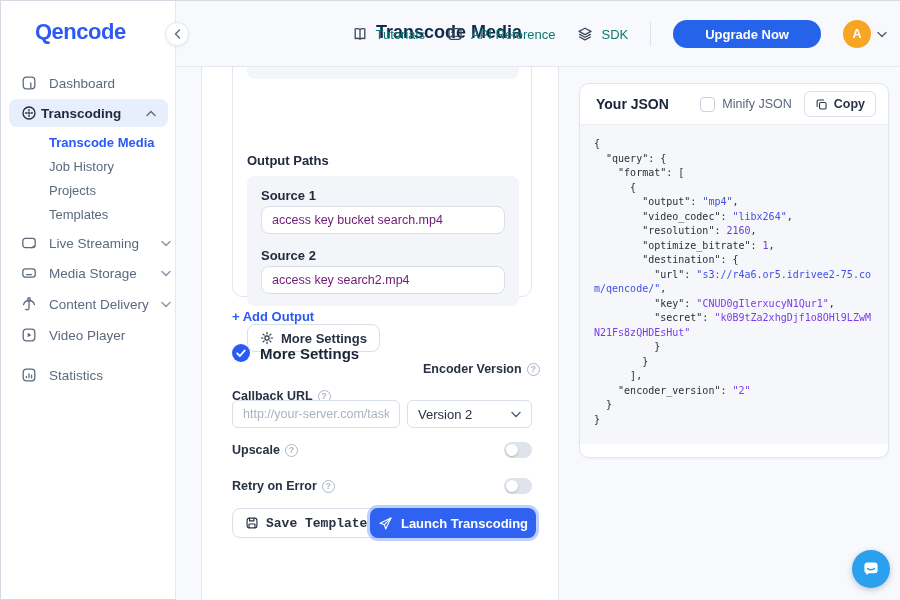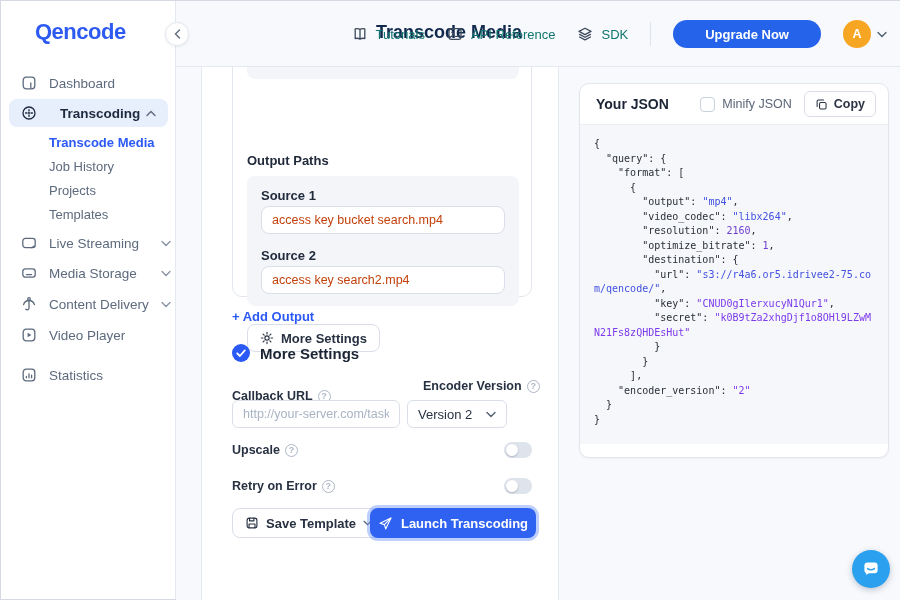--- a/index.html
+++ b/index.html
@@ -6,21 +6,21 @@
   html,body { width:900px; height:600px; }
   body { font-family:"Liberation Sans", sans-serif; background:#fff; position:relative; overflow:hidden; }
   .app { position:absolute; inset:0; border:1px solid #d5dae2; background:#fff; }
 
   
   .sidebar { position:absolute; left:0; top:0; width:175px; height:598px; background:#fff; border-right:1px solid #e4e8ef; z-index:2; }
   .logo { position:absolute; left:34px; top:18px; font-size:22px; font-weight:800; letter-spacing:-.5px; color:#2d5af0; cursor:pointer; }
   .nav-item { position:absolute; left:0; width:185px; height:24px; display:flex; align-items:center; gap:12px; padding-left:20px; color:#5d6a7d; font-size:13.5px; font-weight:500; cursor:pointer; }
   .nav-item svg { flex:0 0 16px; }
   .nav-item .chev { position:absolute; right:15px; }
-  .nav-pill { position:absolute; left:8px; width:159px; height:28px; background:#e7eefc; border-radius:8px; display:flex; align-items:center; gap:23px; padding-left:12px; color:#1d2a3e; font-size:13.5px; font-weight:700; cursor:pointer; }
+  .nav-pill { position:absolute; left:8px; width:159px; height:28px; background:#e7eefc; border-radius:8px; display:flex; align-items:center; gap:4px; padding-left:12px; color:#1d2a3e; font-size:13.5px; font-weight:700; cursor:pointer; }
   .nav-pill .chev { position:absolute; right:12px; }
   .nav-sub { position:absolute; left:48px; height:18px; font-size:13px; font-weight:500; color:#5d6a7d; display:flex; align-items:center; cursor:pointer; }
   .nav-sub.active { color:#2b59f5; font-weight:600; }
 
   
   .header { position:absolute; left:175px; top:0; width:725px; height:66px; background:#f7f9fc; border-bottom:1px solid #e4e8ef; z-index:1; }
   .collapse-btn { position:absolute; left:164px; top:21px; width:24px; height:24px; border-radius:50%; background:#fff; border:1px solid #e4e8ef; box-shadow:0 1px 3px rgba(20,35,70,.08); display:flex; align-items:center; justify-content:center; z-index:3; cursor:pointer; }
   .page-title { position:absolute; left:200px; top:21px; font-size:18px; font-weight:700; color:#12294e; z-index:2; }
   .header-right { position:absolute; right:14px; top:0; height:66px; display:flex; align-items:center; gap:22px; z-index:2; }
   .hlink { display:flex; align-items:center; gap:8px; font-size:13px; color:#0f766e; font-weight:500; cursor:pointer; }
@@ -29,35 +29,35 @@
   .avatar-wrap { display:flex; align-items:center; gap:6px; cursor:pointer; }
   .avatar { width:28px; height:28px; border-radius:50%; background:#f6a623; color:#fff; font-size:12.5px; font-weight:700; display:flex; align-items:center; justify-content:center; }
 
   
   .content-bg { position:absolute; left:175px; top:66px; width:725px; height:533px; background:#f7f9fc; }
   .form-panel { position:absolute; left:200px; top:66px; width:358px; height:533px; background:#fff; border-left:1px solid #e4e8ef; border-right:1px solid #e4e8ef; overflow:hidden; z-index:1; }
 
   .outer-card { position:absolute; left:30px; top:-30px; width:300px; height:260px; background:#fff; border:1px solid #e2e7ee; border-radius:10px; }
   .gray-card { position:absolute; background:#f3f5f9; border-radius:8px; }
   .fld-label { position:absolute; font-size:13px; font-weight:600; color:#212b3c; }
-  .txt-input { position:absolute; height:28px; background:#fff; border:1px solid #d9dee8; border-radius:8px; font-family:inherit; font-size:12.5px; color:#c2410c; padding:0 10px; outline:none; }
+  .txt-input { position:absolute; height:28px; background:#fff; border:1px solid #d9dee8; border-radius:8px; font-family:inherit; font-size:12.5px; color:#701a75; padding:0 10px; outline:none; }
   .txt-input::placeholder { color:#a9b3c3; }
 
   .ms-btn { position:absolute; left:44px; top:190px; height:28px; padding:0 12px; background:#fff; border:1px solid #d9dee8; border-radius:8px; display:flex; align-items:center; gap:7px; font-size:13px; font-weight:600; color:#273142; font-family:inherit; cursor:pointer; }
   .add-output { position:absolute; left:30px; top:242px; font-size:13px; font-weight:600; color:#2b59f5; cursor:pointer; }
 
   .section-hd { position:absolute; left:30px; top:277px; display:flex; align-items:center; gap:10px; }
   .section-title { font-size:15px; font-weight:700; color:#1b2435; }
   .sm-label { position:absolute; font-size:12.5px; font-weight:600; color:#273142; display:flex; align-items:center; gap:5px; }
   .help { width:13px; height:13px; border-radius:50%; border:1px solid #aeb7c5; color:#aeb7c5; font-size:9px; font-weight:700; display:inline-flex; align-items:center; justify-content:center; }
-  .select-box { position:absolute; left:205px; top:333px; width:100px; height:28px; border:1px solid #d9dee8; border-radius:6px; background:#fff; display:flex; align-items:center; justify-content:space-between; padding:0 10px; font-size:13px; color:#273142; font-weight:500; cursor:pointer; }
+  .select-box { position:absolute; left:205px; top:333px; width:125px; height:28px; border:1px solid #d9dee8; border-radius:6px; background:#fff; display:flex; align-items:center; justify-content:space-between; padding:0 10px; font-size:13px; color:#273142; font-weight:500; cursor:pointer; }
   .toggle { position:absolute; left:302px; width:28px; height:16px; border-radius:8px; background:#dfe4ec; cursor:pointer; }
   .toggle .knob { position:absolute; left:2px; top:2px; width:12px; height:12px; border-radius:50%; background:#fff; box-shadow:0 1px 2px rgba(20,35,70,.25); }
 
-  .save-btn { position:absolute; left:30px; top:441px; height:30px; padding:0 12px; background:#fff; border:1px solid #d9dee8; border-radius:8px; display:flex; align-items:center; gap:7px; font-size:13px; font-weight:600; color:#273142; font-family:Liberation Sans, sans-serif; cursor:pointer; }
+  .save-btn { position:absolute; left:30px; top:441px; height:30px; padding:0 12px; background:#fff; border:1px solid #d9dee8; border-radius:8px; display:flex; align-items:center; gap:7px; font-size:13px; font-weight:600; color:#273142; font-family:Liberation Mono, monospace; cursor:pointer; }
   .launch-btn { position:absolute; left:168px; top:441px; width:166px; height:30px; background:#2f62f1; border:none; border-radius:8px; box-shadow:0 0 0 3px rgba(110,146,250,.45); display:flex; align-items:center; justify-content:center; gap:8px; font-size:13px; font-weight:700; color:#fff; font-family:inherit; cursor:pointer; }
 
   
   .json-card { position:absolute; left:578px; top:82px; width:310px; height:375px; background:#fff; border:1px solid #e2e7ee; border-radius:10px; box-shadow:0 1px 2px rgba(16,30,54,.05); overflow:hidden; z-index:1; }
   .json-hd { height:41px; display:flex; align-items:center; padding:0 12px 0 16px; border-bottom:1px solid #eceff4; }
   .json-title { font-size:14px; font-weight:700; color:#1b2435; flex:0 0 auto; }
   .minify-wrap { display:flex; align-items:center; gap:7px; margin-left:auto; margin-right:12px; }
   .minify-wrap input { width:15px; height:15px; border:1px solid #c9d1dd; border-radius:4px; appearance:none; background:#fff; cursor:pointer; }
   .minify-label { font-size:12.5px; color:#5b6678; font-weight:500; }
   .copy-btn { height:26px; padding:0 10px; background:#fff; border:1px solid #d9dee8; border-radius:6px; display:flex; align-items:center; gap:6px; font-size:12.5px; font-weight:600; color:#2a3342; font-family:inherit; cursor:pointer; }
@@ -236,21 +236,21 @@
             <circle cx="9" cy="9" r="9" fill="#2b59f5"></circle>
             <path d="M5.2 9.3 L7.9 12 L12.8 6.4" fill="none" stroke="#fff" stroke-width="1.8" stroke-linecap="round" stroke-linejoin="round"></path>
           </svg>
         <span class="section-title">More Settings</span>
       </div>
 
       <div class="sm-label" style="left:30px; top:312px;margin-top:10px;">
         <span>Callback URL</span>
         <span class="help">?</span>
       </div>
-      <div class="sm-label" style="left:205px; top:312px;padding-left:16px;">
+      <div class="sm-label" style="left:205px; top:295px;padding-left:16px;">
         <span>Encoder Version</span>
         <span class="help">?</span>
       </div>
 
       <input class="txt-input" style="left: 30px; top: 333px; width: 168px; border-radius: 6px;" placeholder="http://your-server.com/task_call">
 
       <div class="select-box">
         <span>Version 2</span>
         <svg width="10" height="7" viewBox="0 0 10 7" fill="none" stroke="#536072" stroke-width="1.4" stroke-linecap="round">
             <path d="M1 1.5 L5 5.5 L9 1.5"></path>

